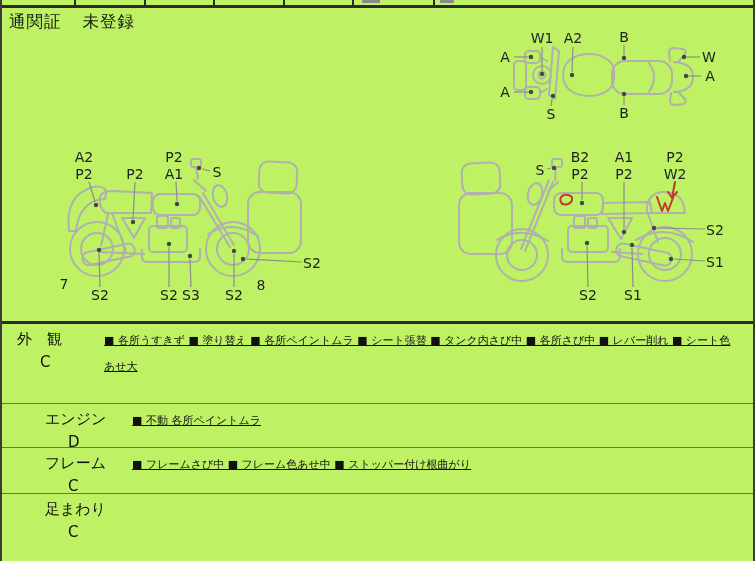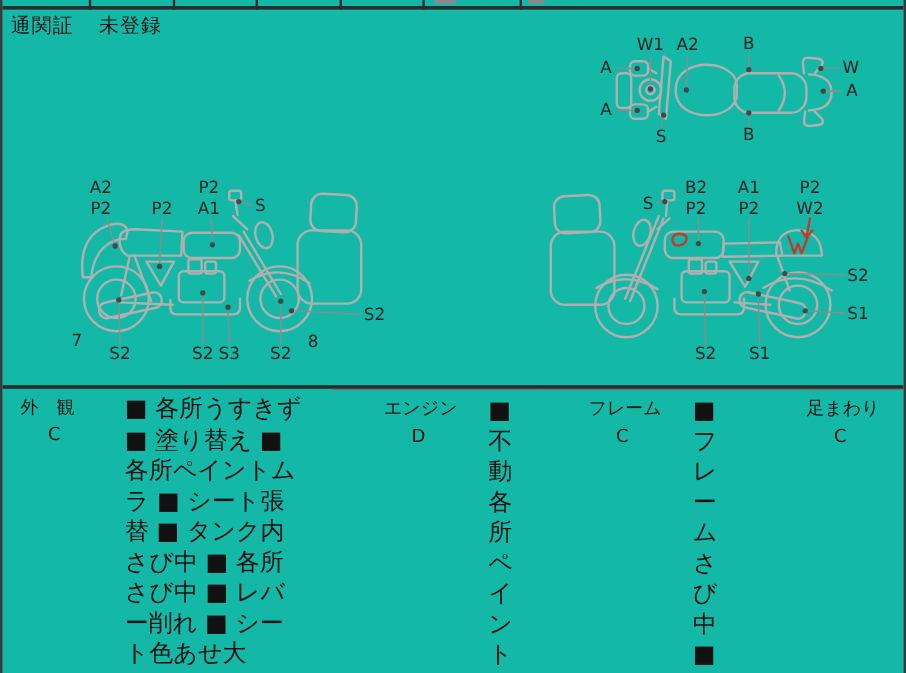--- a/index.html
+++ b/index.html
@@ -1,19 +1,19 @@
 <!DOCTYPE html>
 <html><head>
 <meta charset="utf-8">
 <style>
   html,body{margin:0;padding:0;background:#ffffff;}
   .page{
     position:relative;
     width:755px;height:561px;
-    background:#14b8a6;
+    background:#bef264;
     overflow:hidden;
     font-family:"DejaVu Sans","Liberation Sans",sans-serif;
     color:#1c1c1c;
     box-sizing:border-box;
     border-left:2px solid #3a3a3a;
     border-right:2px solid #3a3a3a;
   }
   
   .top-strip{
     position:absolute;top:0;left:0;width:100%;height:8px;
@@ -28,35 +28,36 @@
   .reg-line{
     position:absolute;top:11px;left:7px;
     font-size:16.5px;letter-spacing:1px;color:#161616;
   }
   .reg-line .reg-value{margin-left:21px;}
   svg.diagram{position:absolute;top:0;left:0;}
   
   .rows{
     position:absolute;left:0;top:321px;right:0;bottom:0;
     border-top:3px solid #2b2b2b;box-sizing:border-box;
-    display:flex;flex-direction:row;
+    display:flex;flex-direction:column;
   }
   .row{display:flex;box-sizing:border-box;}
   .row + .row{border-top:1px solid #6e6e6e;padding-left:28px;}
   .row:nth-child(1){height:79px;}
   .row:nth-child(2){height:44px;}
   .row:nth-child(3){height:46px;}
   .row:nth-child(4){flex:1;}
   .cat{width:96px;flex:none;padding-left:15px;box-sizing:border-box;}
   .cat .name{margin-top:6px;font-size:15px;color:#111;white-space:nowrap;}
   .cat .grade{margin-top:4px;padding-left:23px;font-size:15px;color:#111;}
   .content{
     flex:1;padding:4px 20px 0 6px;
-    font-size:20px;line-height:25.5px;color:#111;
+    font-size:11px;line-height:25.5px;color:#111;
     word-break:break-all;
+    text-decoration:underline;
   }
 </style>
 </head>
 <body>
 
 <div class="page">
 
   <div class="top-strip" id="top-strip">
       <div class="tick" style="left: 72px;"></div>
       <div class="tick" style="left: 142px;"></div>

